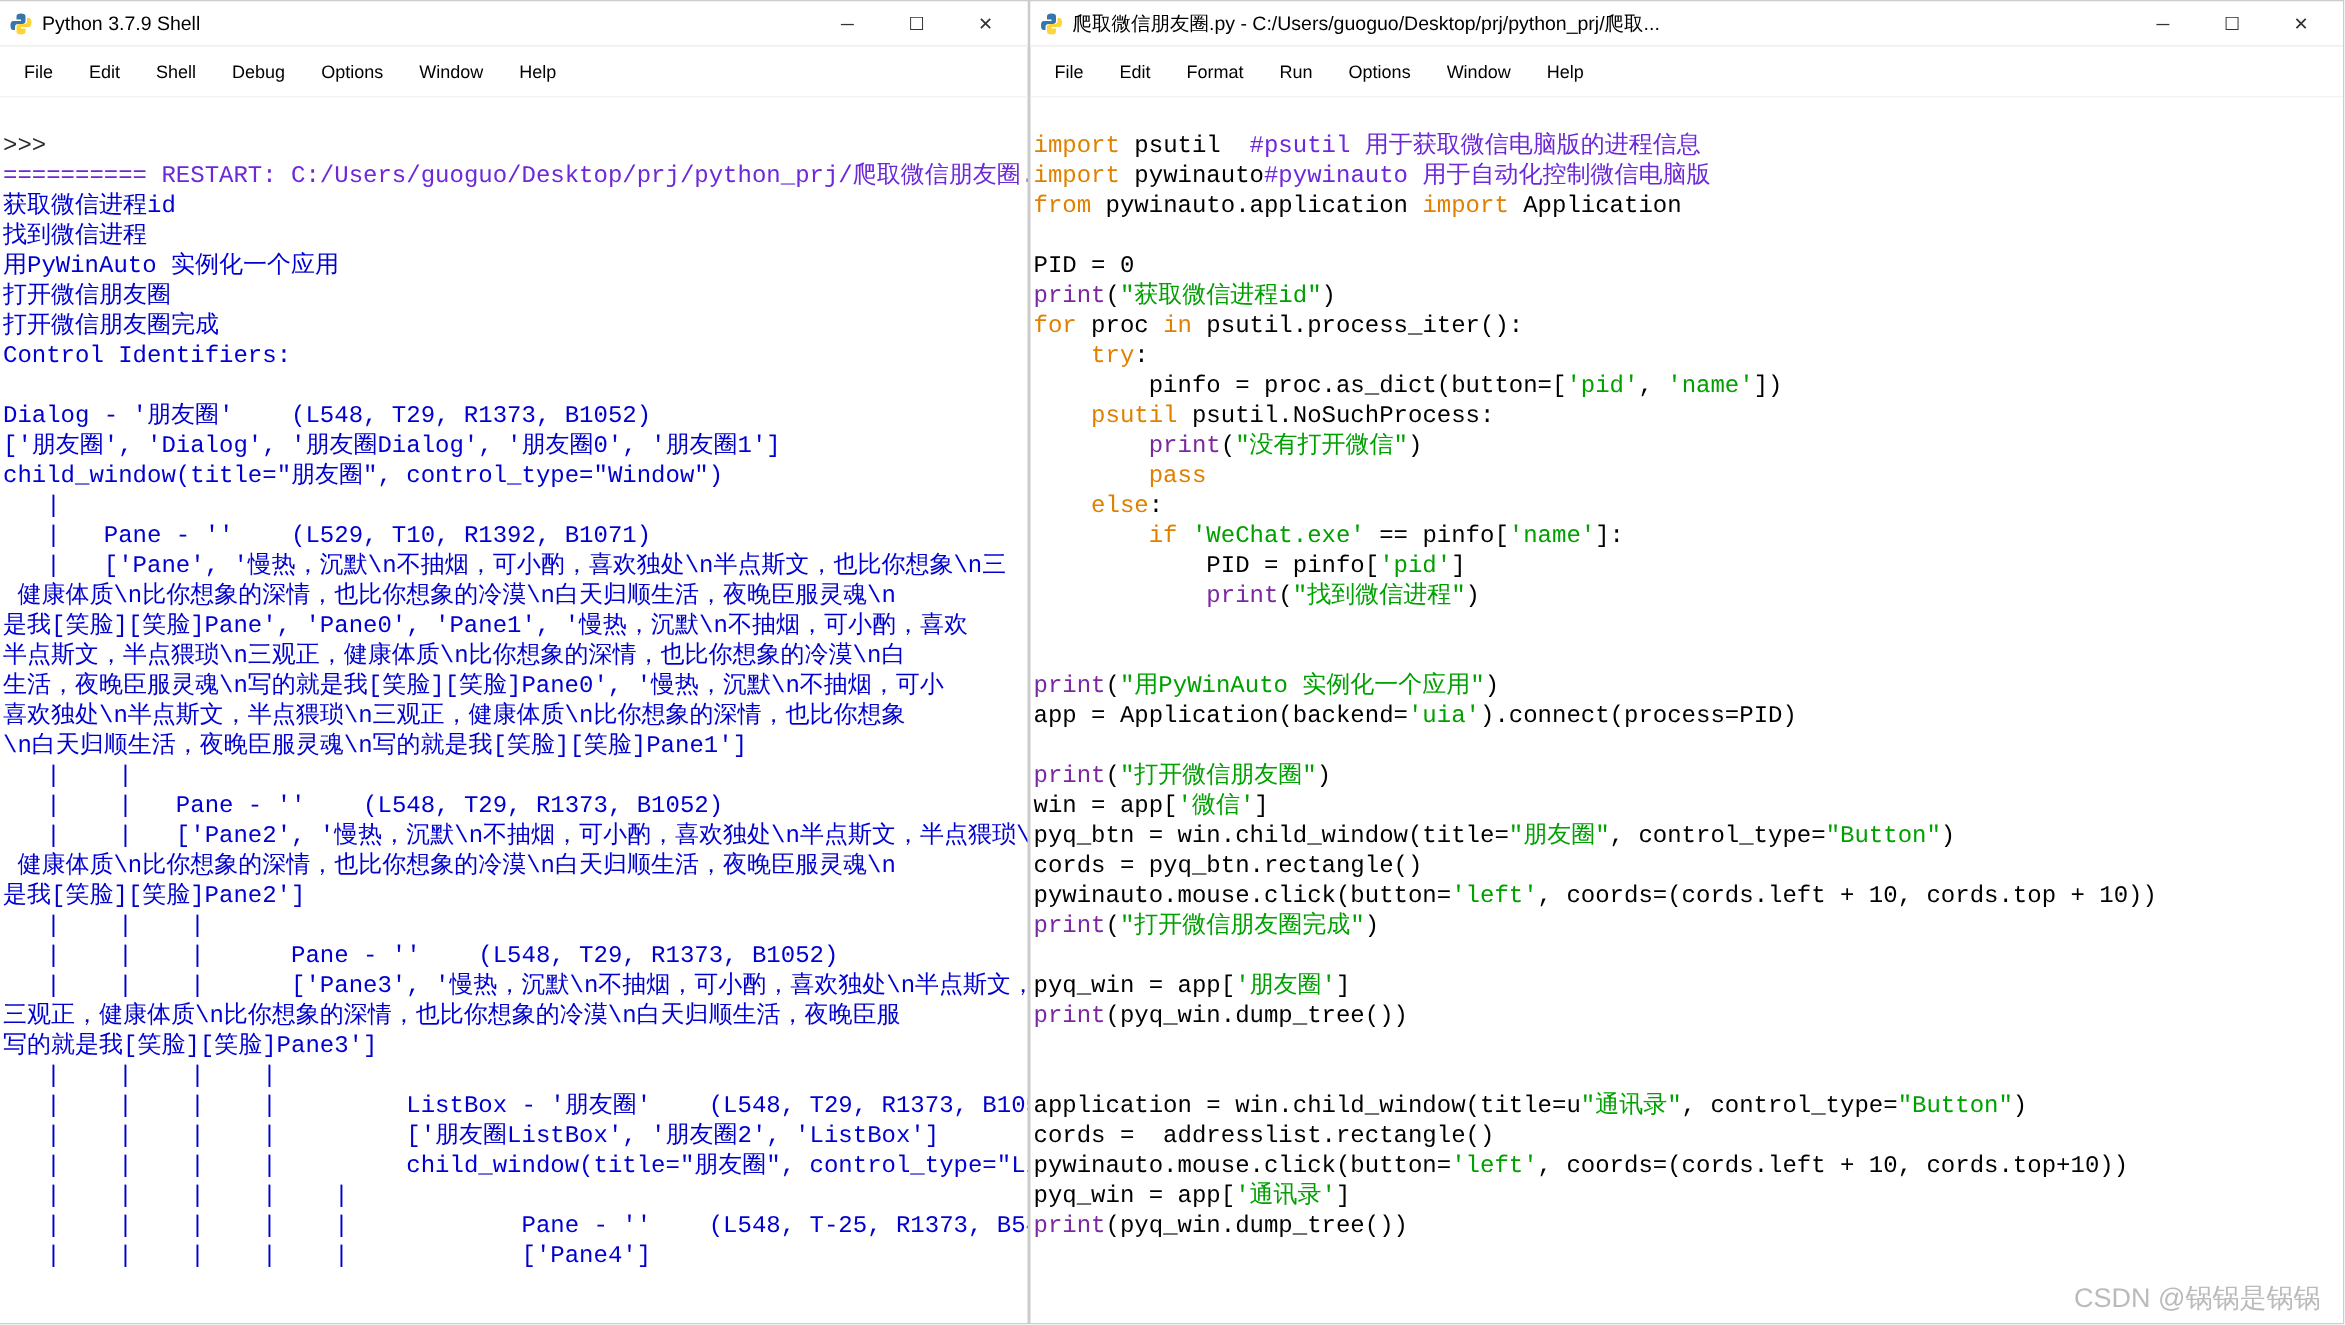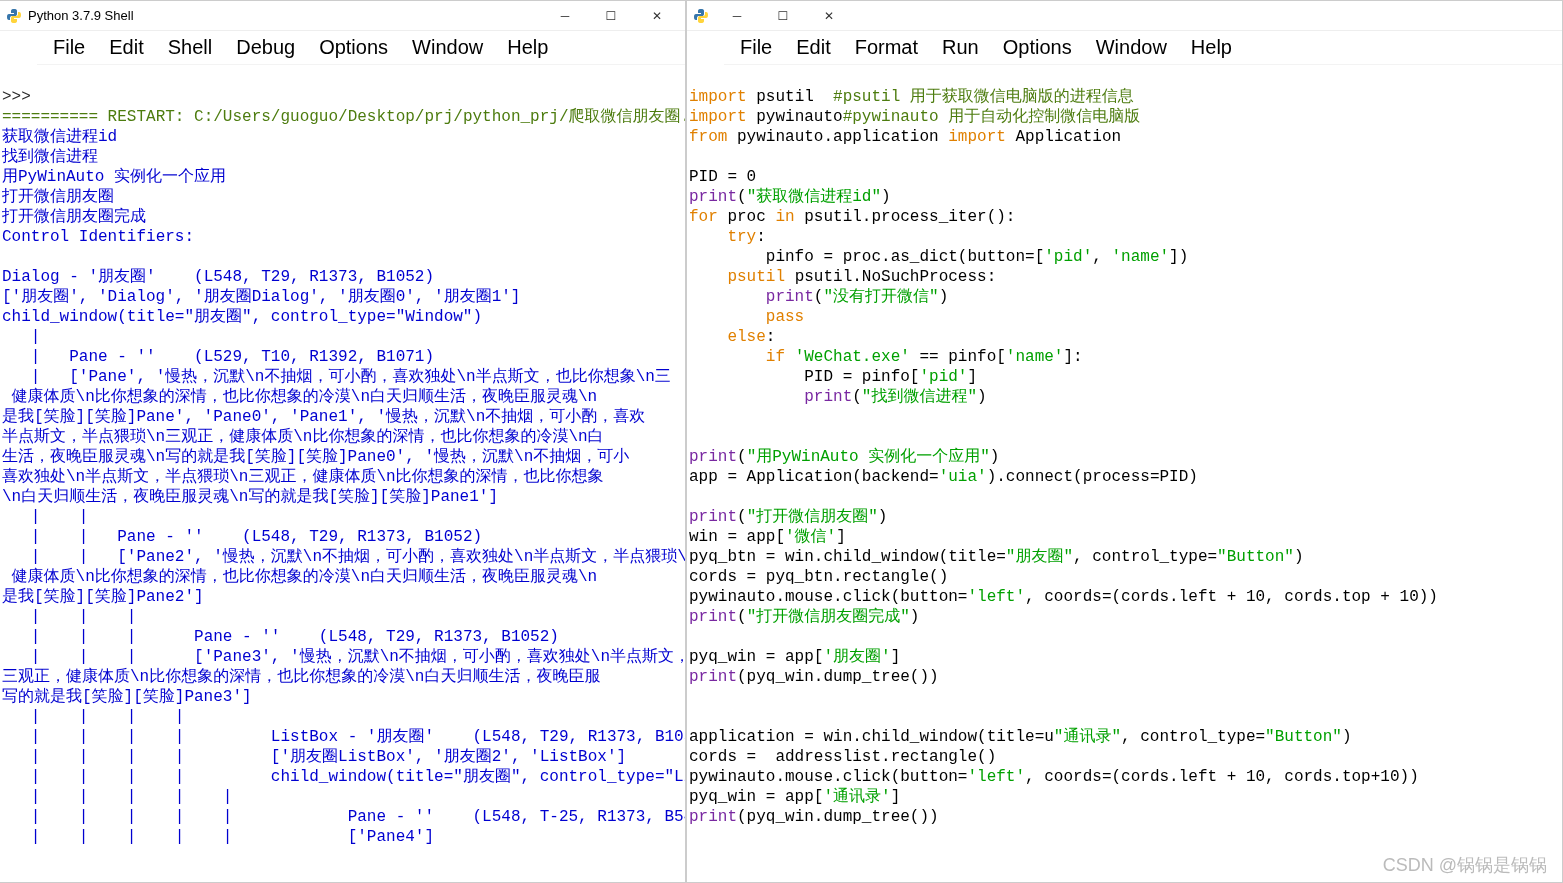--- a/index.html
+++ b/index.html
@@ -45,39 +45,38 @@
   display: flex; align-items: center; justify-content: center;
   font-size: 12px;
   color: #333;
   cursor: pointer;
 }
 .menubar {
   height: 34px;
   display: flex;
   align-items: center;
   padding: 0 4px;
-  font-size: 20px;
+  font-size: 12px;
   border-bottom: 1px solid #f3f3f3;
-  margin-left: 37px;
 }
 .menubar .menu-item {
   padding: 4px 12px;
   cursor: default;
 }
 .editor {
   flex: 1;
   padding: 2px 0 2px 2px;
   overflow: hidden;
   font-family: Consolas, "Courier New", monospace;
   font-size: 16px;
   line-height: 20px;
   white-space: pre;
 }
 .prompt { color: #2a2a2a; font-weight: 500; }
-.comment { color: #4d7c0f; }
+.comment { color: #6d28d9; }
 .kw { color: #e08000; }
 .str { color: #00a000; }
 .blue { color: #0000d0; }
 .purple { color: #7928a1; }
 .blk { color: #000; }
 .watermark {
   position: absolute;
   right: 16px; bottom: 6px;
   color: #bbb;
   font-size: 18px;
@@ -154,20 +153,21 @@
 </div>
 
 <div class="window window-right">
   <div class="titlebar">
     <span class="py-icon">
       <svg width="16" height="16" viewBox="0 0 16 16">
           <path fill="#3776ab" d="M8 1c-2 0-3 .5-3 2v2h3v1H3c-1.5 0-2 1-2 3s.5 3 2 3h1v-2c0-1.5 1-2 2-2h3c1 0 2-.5 2-2V3c0-1.5-1-2-3-2z"></path>
           <path fill="#ffd43b" d="M8 15c2 0 3-.5 3-2v-2H8v-1h5c1.5 0 2-1 2-3s-.5-3-2-3h-1v2c0 1.5-1 2-2 2H7c-1 0-2 .5-2 2v3c0 1.5 1 2 3 2z"></path>
         </svg>
     </span>
+    <span class="titlebar-title">爬取微信朋友圈.py - C:/Users/guoguo/Desktop/prj/python_prj/爬取...</span>
     <div class="win-controls">
       <div class="wc">─</div>
       <div class="wc">☐</div>
       <div class="wc">✕</div>
     </div>
   </div>
   <div class="menubar">
     <div class="menu-item">File</div>
     <div class="menu-item">Edit</div>
     <div class="menu-item">Format</div>

